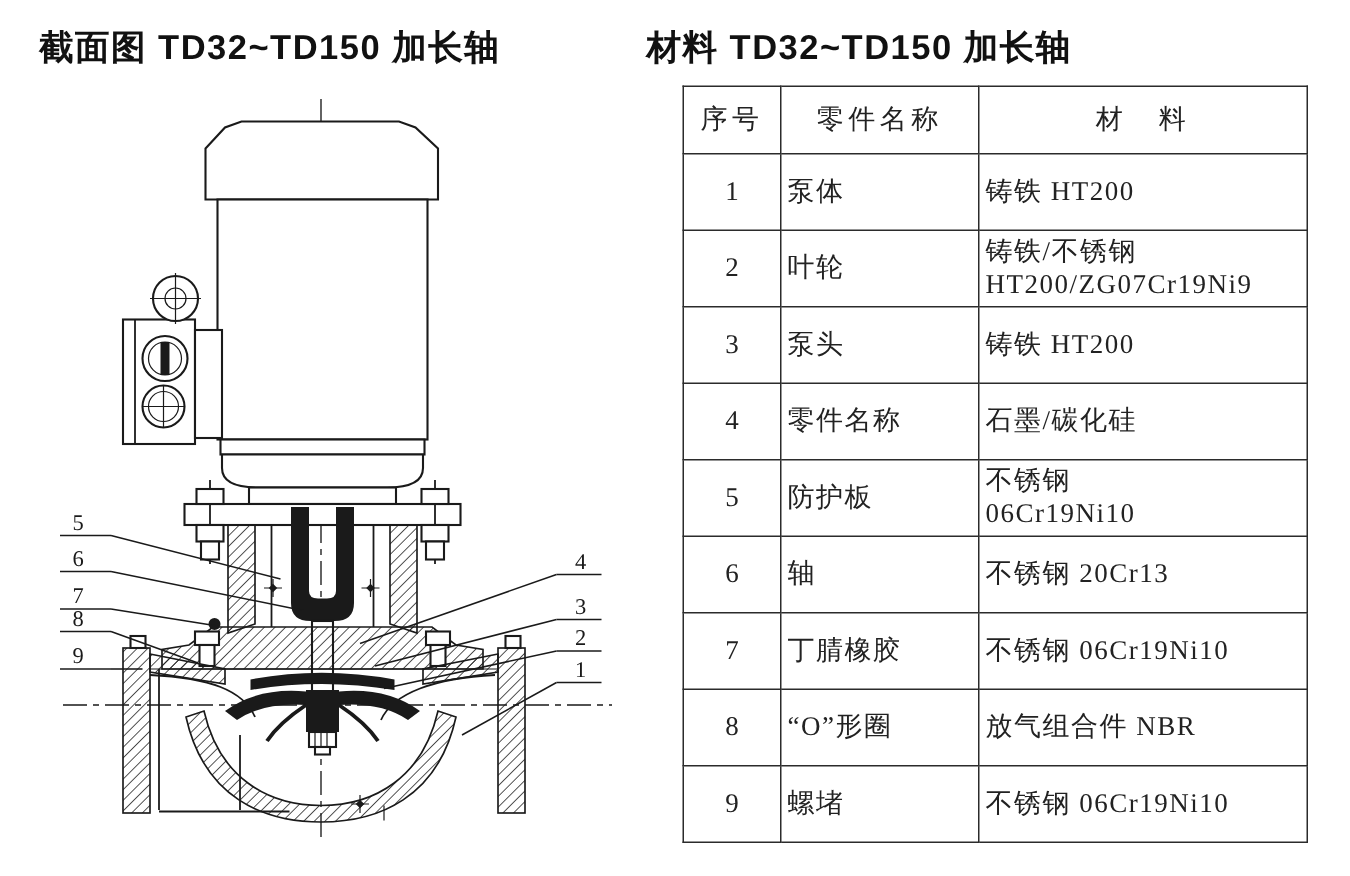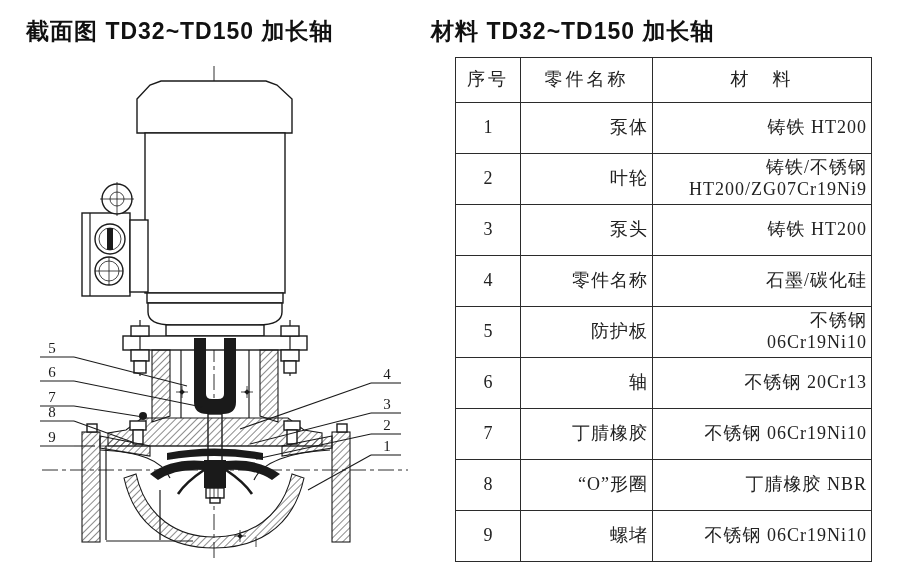--- a/index.html
+++ b/index.html
@@ -41,21 +41,21 @@
   #materials-table col.c-mat{width:219px;}
   #materials-table th,#materials-table td{
     border:1px solid #2b2b2b;
     font-size:18px;font-weight:normal;color:#222;
     vertical-align:middle;padding:2px 4px;line-height:1.22;
   }
   #materials-table thead tr{height:45px;}
   #materials-table tbody tr{height:51px;}
   th.hdr{text-align:center;letter-spacing:3px;font-size:18px;}
   td.no{text-align:center;}
-  td.part,td.mat{text-align:right;padding-left:26px;letter-spacing:1px;}
+  td.part,td.mat{text-align:left;padding-left:26px;letter-spacing:1px;}
   td.mat{white-space:pre-line;font-family:Liberation Serif, serif;}
 </style>
 </head>
 <body>
 
 <div id="title-left" class="title">截面图 TD32~TD150 加长轴</div>
 <div id="title-right" class="title">材料 TD32~TD150 加长轴</div>
 
 <svg id="diagram" width="450" height="584" viewBox="0 0 450 584">
   <defs>
@@ -261,21 +261,21 @@
       <td class="mat">不锈钢 20Cr13</td>
     </tr>
     <tr>
       <td class="no">7</td>
       <td class="part">丁腈橡胶</td>
       <td class="mat">不锈钢 06Cr19Ni10</td>
     </tr>
     <tr>
       <td class="no">8</td>
       <td class="part">“O”形圈</td>
-      <td class="mat">丁腈橡胶 NBR</td>
+      <td class="mat">放气组合件 NBR</td>
     </tr>
     <tr>
       <td class="no">9</td>
       <td class="part">螺堵</td>
       <td class="mat">不锈钢 06Cr19Ni10</td>
     </tr>
   </tbody>
 </table>
 
 </body></html>

